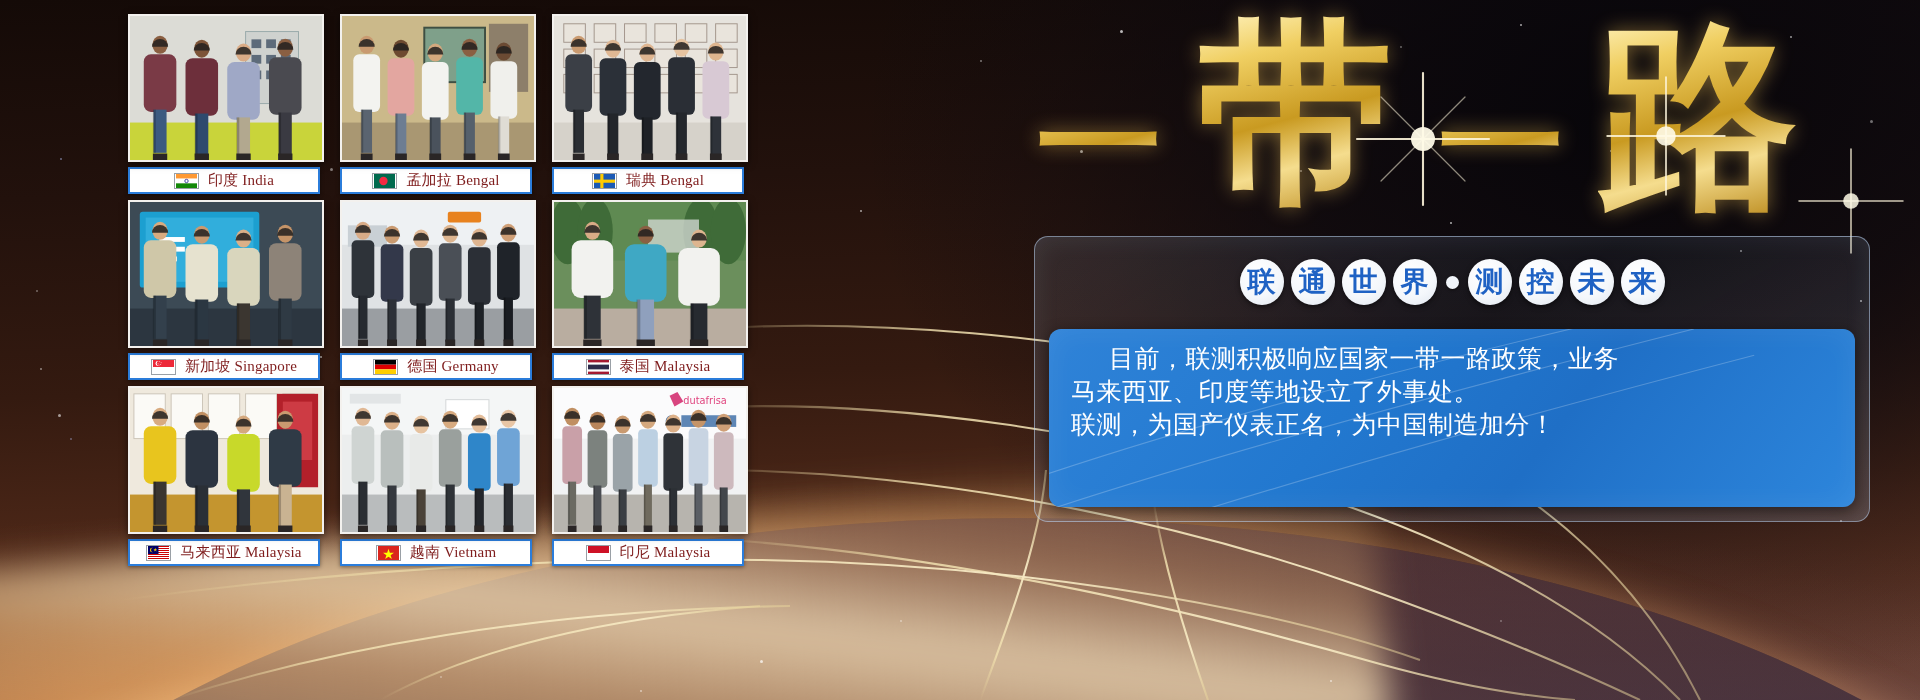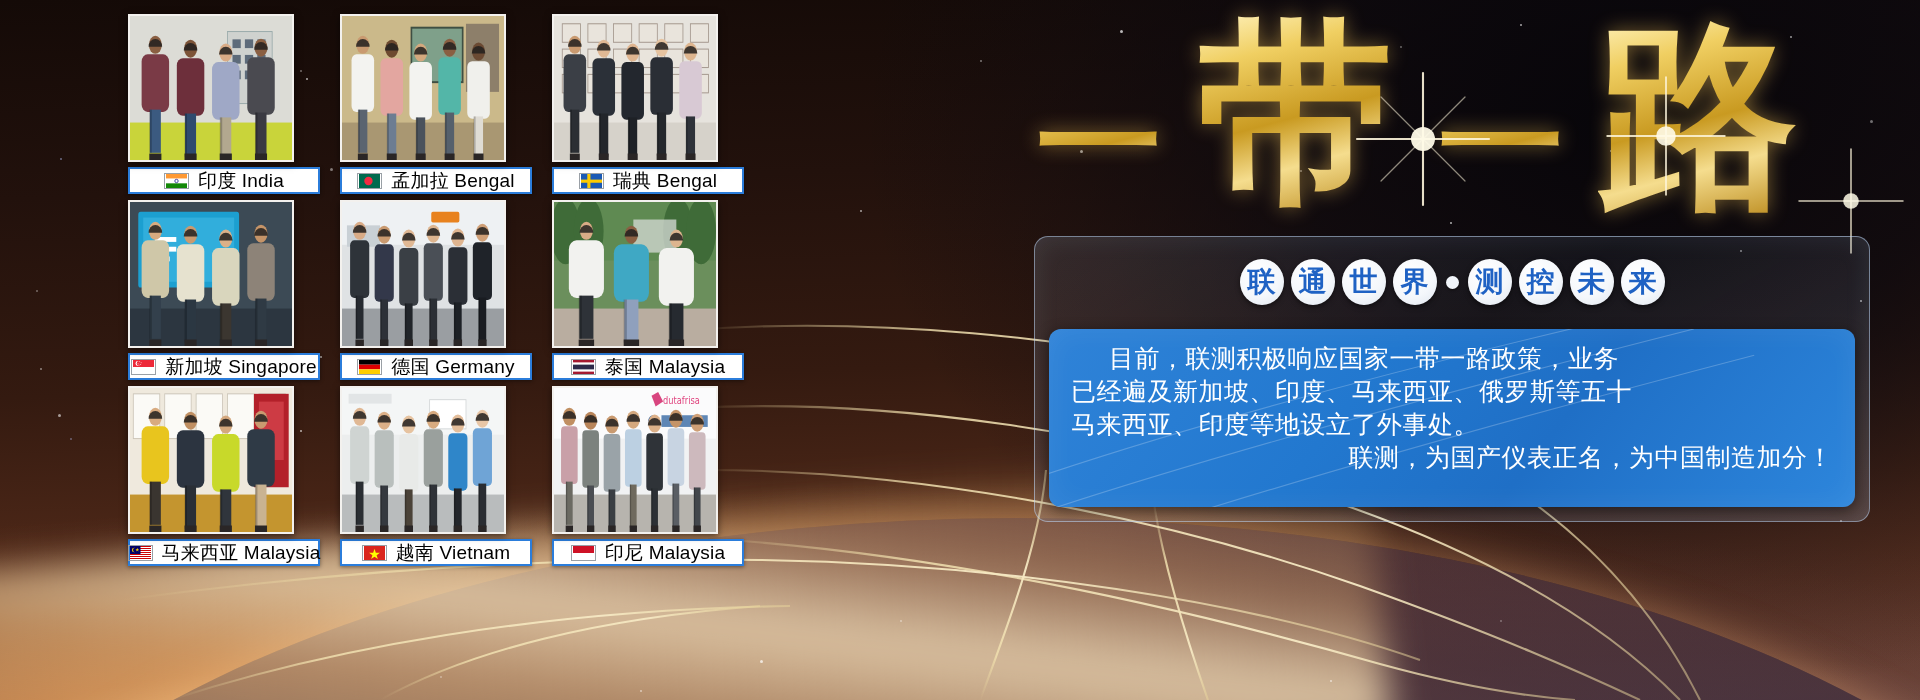--- a/index.html
+++ b/index.html
@@ -49,21 +49,21 @@
   #grid{
     position:absolute; left:128px; top:14px;
     width:632px; height:572px;
     display:grid;
     grid-template-columns:repeat(3,196px);
     grid-template-rows:repeat(3,185px);
     column-gap:16px; row-gap:1px;
   }
   .cell{ position:relative; width:196px; height:185px; }
   .photo{
-    width:166px; height:148px;
+    width:196px; height:148px;
     border:2px solid #f3f1ee;
     box-shadow:0 2px 7px rgba(0,0,0,.55);
     overflow:hidden; position:relative;
     background:#bdbdbd;
   }
   .photo svg{ display:block; width:100%; height:100%; }
   .cap{
     margin-top:5px;
     width:192px; height:27px;
     background:#fff;
@@ -72,22 +72,22 @@
     gap:9px;
     box-shadow:0 1px 4px rgba(0,0,0,.45);
   }
   .cap .flag{
     width:25px; height:16px; flex:0 0 auto;
     border:1px solid #9aa0a6;
     overflow:hidden; position:relative;
   }
   .cap .flag svg{display:block;width:100%;height:100%;}
   .cap .txt{
-    font-size:19px; color:#000000; white-space:nowrap;
-    font-family:Liberation Sans, sans-serif;
+    font-size:15px; color:#7f1d1d; white-space:nowrap;
+    font-family:Liberation Serif, serif;
     letter-spacing:.2px;
   }
 
   
   #calli{
     position:absolute; left:1030px; top:8px; width:840px; height:212px;
   }
   #calli .ch{
     position:absolute;
     font-family:"DejaVu Serif","Liberation Serif",serif;
@@ -140,21 +140,21 @@
     box-shadow:0 3px 14px rgba(0,0,0,.45), inset 0 0 30px rgba(255,255,255,.07);
     padding:13px 22px 10px 22px;
     overflow:hidden;
   }
   #para .ln{
     font-family:"DejaVu Sans","Liberation Sans",sans-serif;
     font-size:25px; line-height:33px; color:#fff;
     white-space:nowrap; letter-spacing:.5px;
   }
   #para .ln.ind{ text-indent:38px; }
-  #para .ln.ctr{ text-align:right; }
+  #para .ln.ctr{ text-align:left; }
   .plines{ position:absolute; inset:0; pointer-events:none; opacity:.22; }
 </style>
 </head>
 <body>
 
 <div id="bg">
   <div class="bg-base"></div>
   <div class="bg-dark-right"></div>
   <div class="bg-earth"></div>
   <div class="bg-glow-band"></div>
@@ -796,17 +796,16 @@
     </div>
   <div id="para">
     <svg class="plines" viewBox="0 0 800 180" preserveAspectRatio="none">
       <g fill="none" stroke="#ffffff" stroke-width="1.1">
         <path d="M-20,150 C140,96 330,44 560,-10"></path>
         <path d="M-20,186 C160,126 380,66 640,0"></path>
         <path d="M120,190 C280,140 470,86 700,26"></path>
       </g>
     </svg>
     <div class="ln ind">目前，联测积极响应国家一带一路政策，业务</div>
-    <div class="ln">已经遍及新加坡、印度、马来西亚、俄罗斯等五十</div>
     <div class="ln">马来西亚、印度等地设立了外事处。</div>
     <div class="ln ctr">联测，为国产仪表正名，为中国制造加分！</div>
   </div>
 </div>
 
 </body></html>

